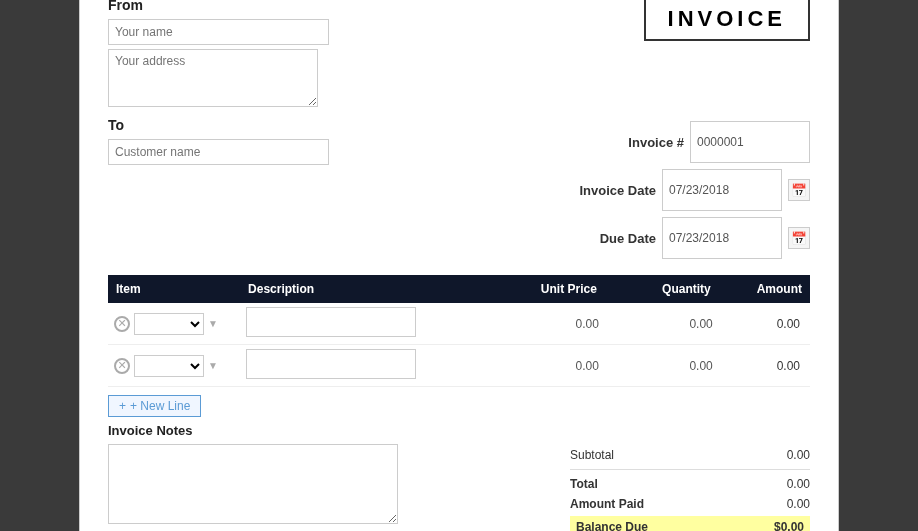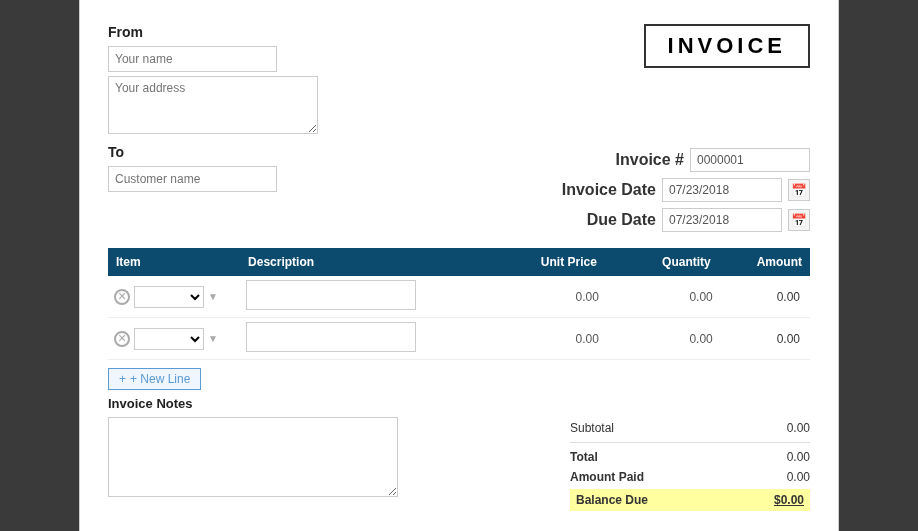--- a/index.html
+++ b/index.html
@@ -56,21 +56,21 @@
     }
     input[type="text"], textarea {
       border: 1px solid #ccc;
       background: #fff;
       font-size: 12px;
       color: #555;
       outline: none;
       font-family: Arial, sans-serif;
     }
     .name-input {
-      width: 169px;
+      width: 221px;
       height: 26px;
       padding: 4px 6px;
       display: block;
       margin-bottom: 4px;
     }
     .address-textarea {
       width: 210px;
       height: 58px;
       padding: 4px 6px;
       resize: vertical;
@@ -97,29 +97,29 @@
       margin-top: 4px;
     }
     .meta-row {
       display: flex;
       align-items: center;
       gap: 6px;
       justify-content: flex-end;
     }
     .meta-label {
       font-weight: bold;
-      font-size: 16px;
+      font-size: 13px;
       color: #333;
       text-align: right;
       min-width: 80px;
     }
     .meta-input {
       width: 120px;
       height: 24px;
-      padding: 2px 6px;
+      padding: 20px 6px;
       font-size: 12px;
     }
     .cal-icon {
       width: 22px;
       height: 22px;
       border: 1px solid #ccc;
       background: #f5f5f5;
       display: flex;
       align-items: center;
       justify-content: center;
@@ -130,21 +130,21 @@
 
     
     .items-section {
       margin-top: 16px;
     }
     .items-table {
       width: 100%;
       border-collapse: collapse;
     }
     .items-table thead tr {
-      background: #0c4a6e;
+      background: #0f172a;
       color: #fff;
     }
     .items-table thead th {
       padding: 7px 8px;
       font-size: 12px;
       font-weight: bold;
       text-align: left;
     }
     .items-table thead th.right { text-align: right; }
     .items-table tbody tr td {

